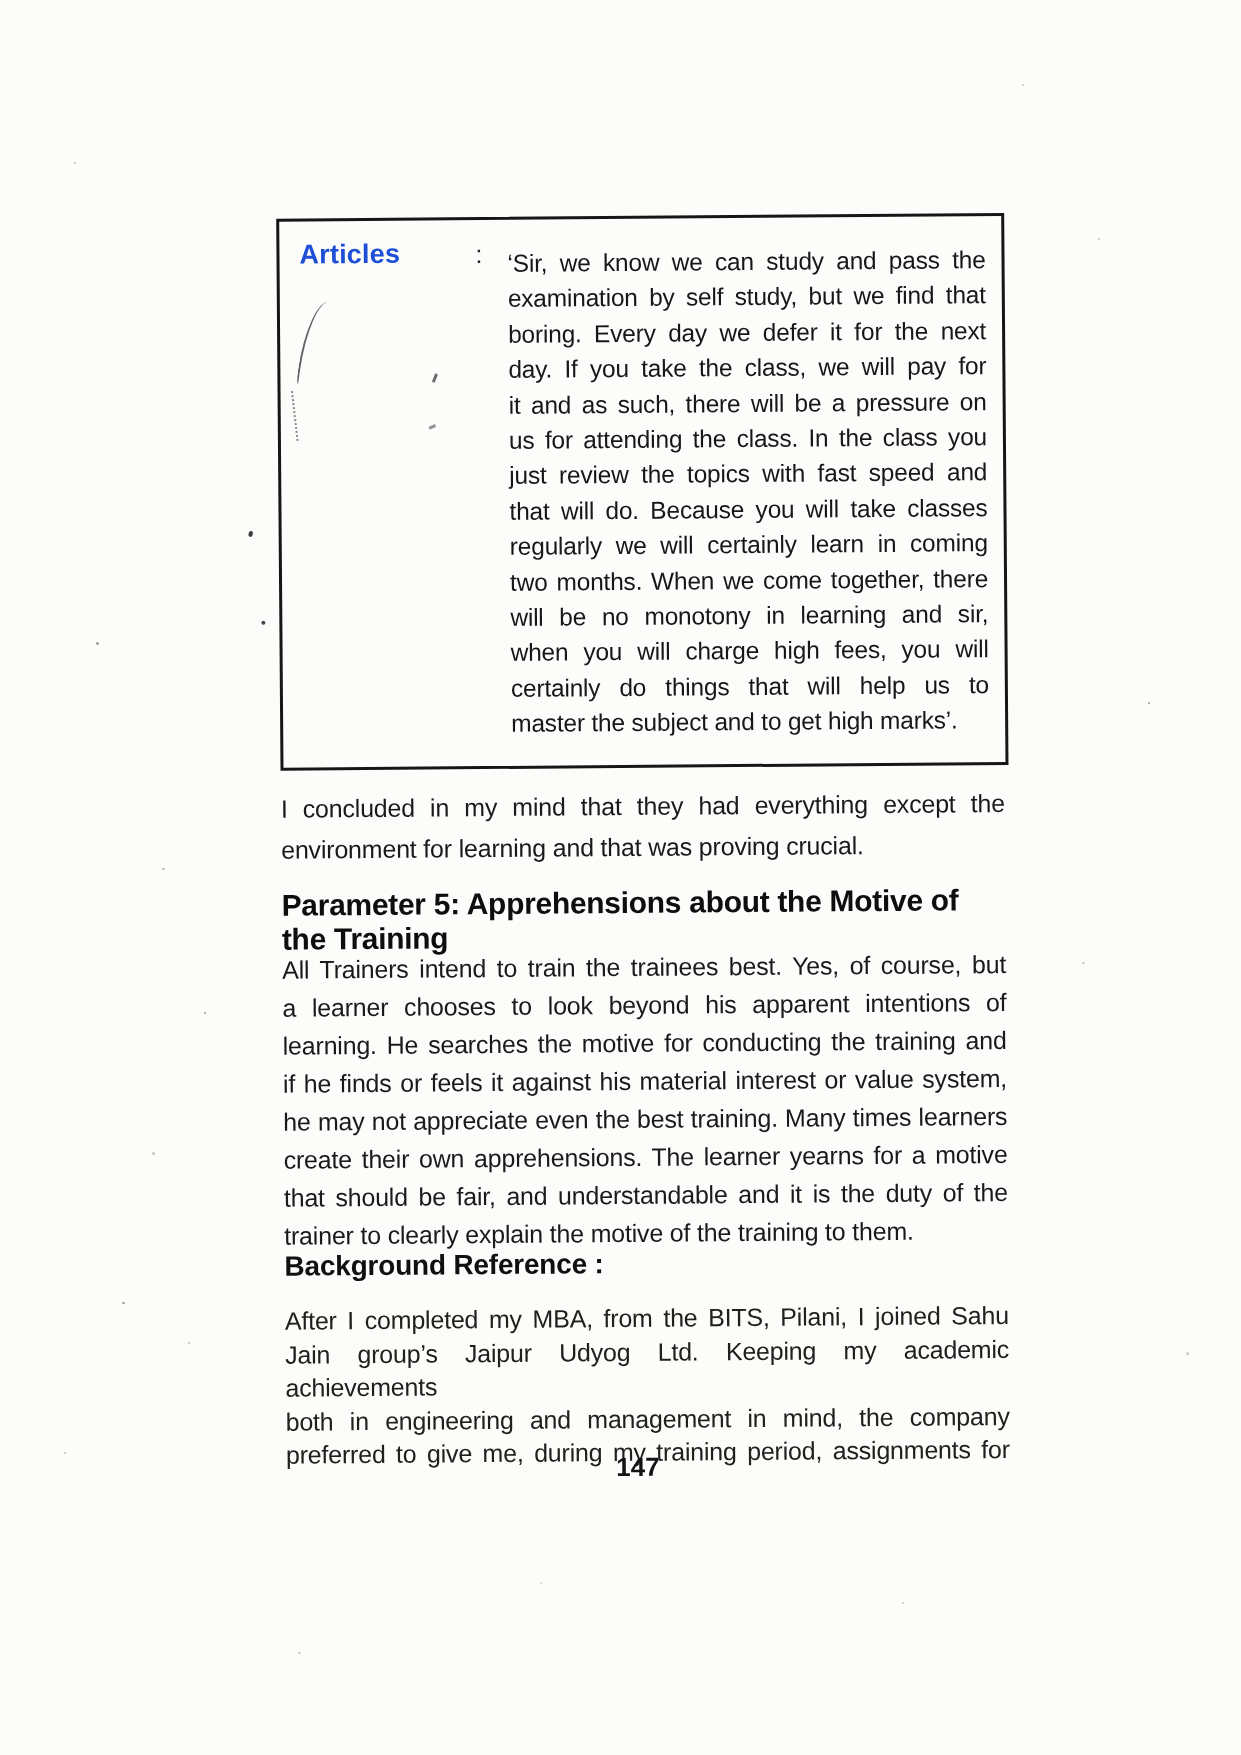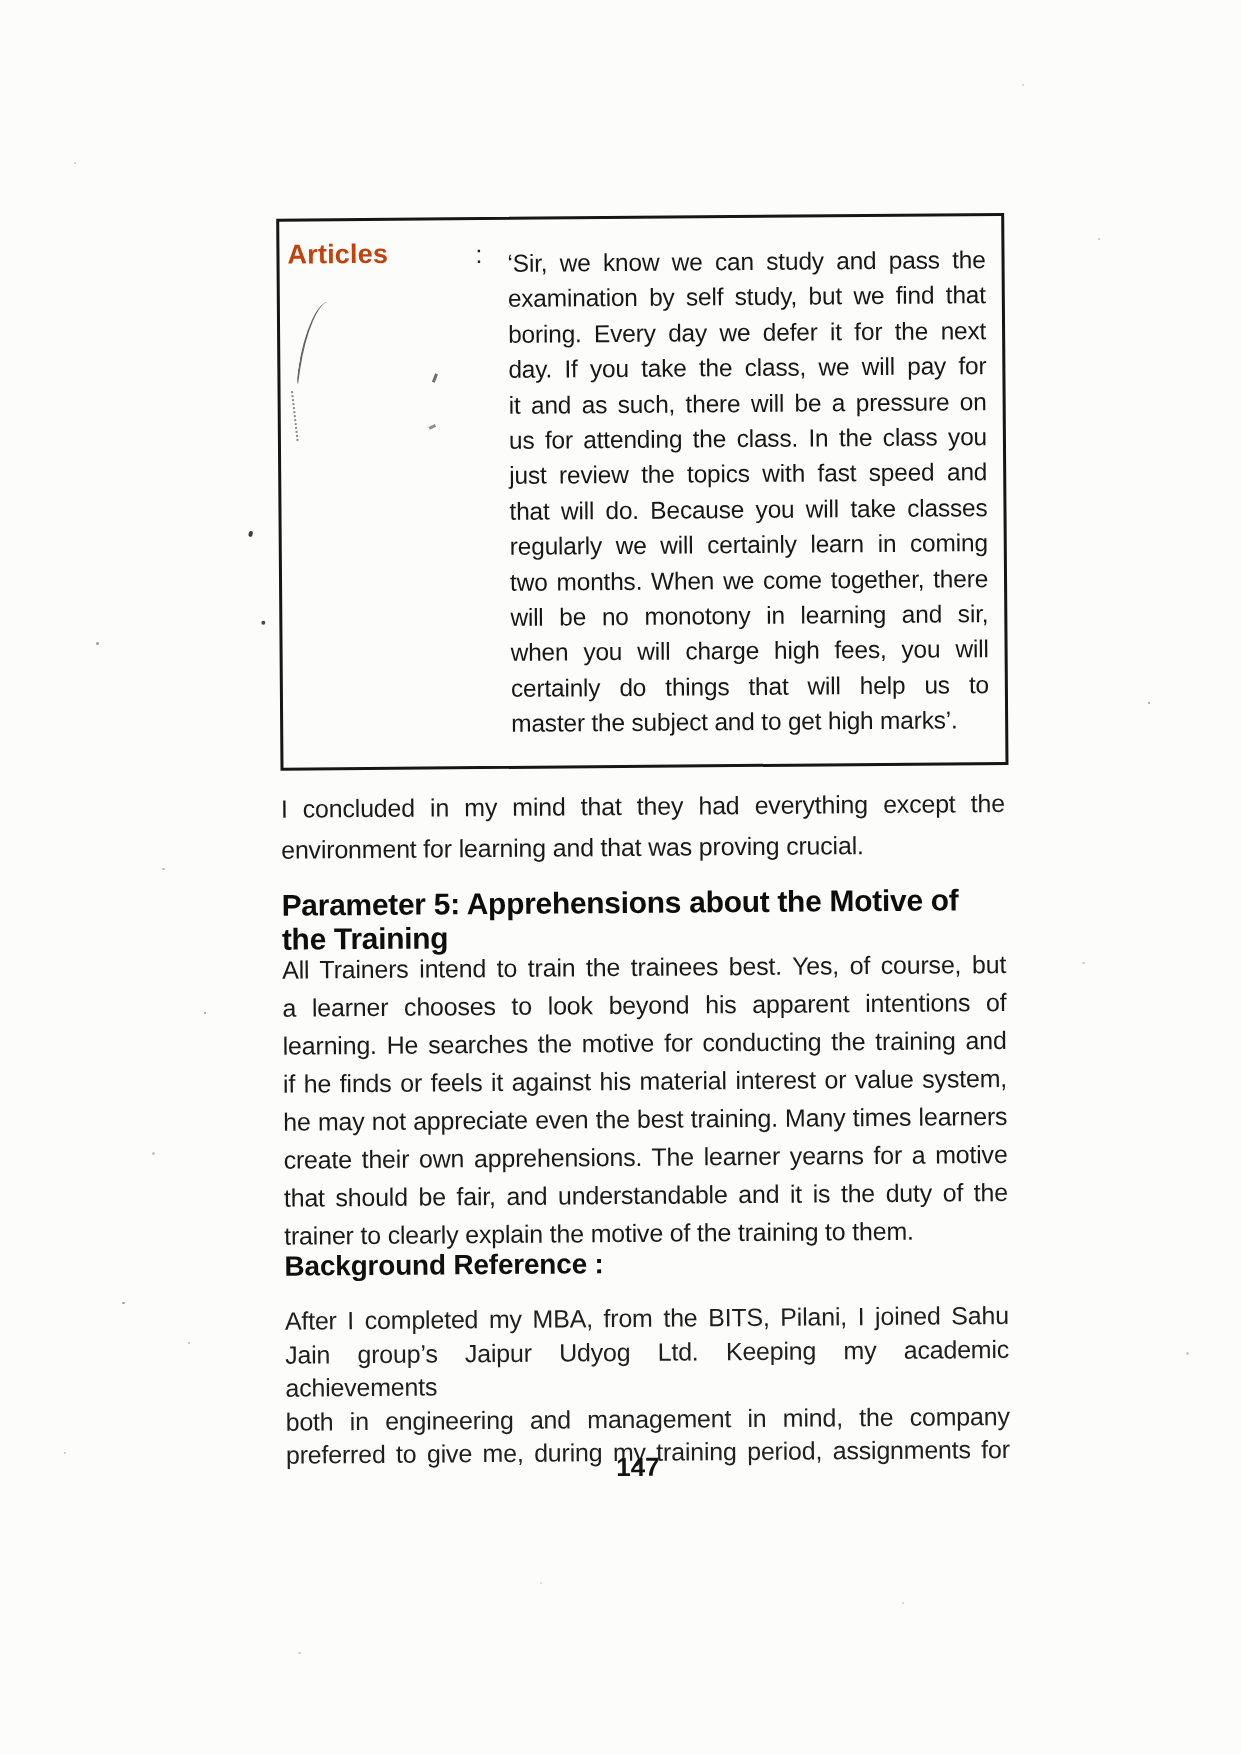--- a/index.html
+++ b/index.html
@@ -17,22 +17,22 @@
     transform:rotate(-0.45deg);
     transform-origin:620px 830px;
   }
   
   .quote-box{
     position:absolute;left:281px;top:216px;width:722px;height:546px;
     border:3px solid #161616;
     background:transparent;
   }
   .qb-label{
-    position:absolute;left:8px;top:18px;
-    font-size:27px;font-weight:bold;color:#c2410c;
+    position:absolute;left:20px;top:18px;
+    font-size:27px;font-weight:bold;color:#1d4ed8;
     letter-spacing:0.2px;
     text-align:center;
   }
   .qb-colon{
     position:absolute;left:196px;top:20px;
     font-size:25px;color:#222;
   }
   .qb-text{
     position:absolute;left:228px;top:26px;width:478px;
     font-size:24.5px;line-height:35.4px;letter-spacing:-0.2px;

